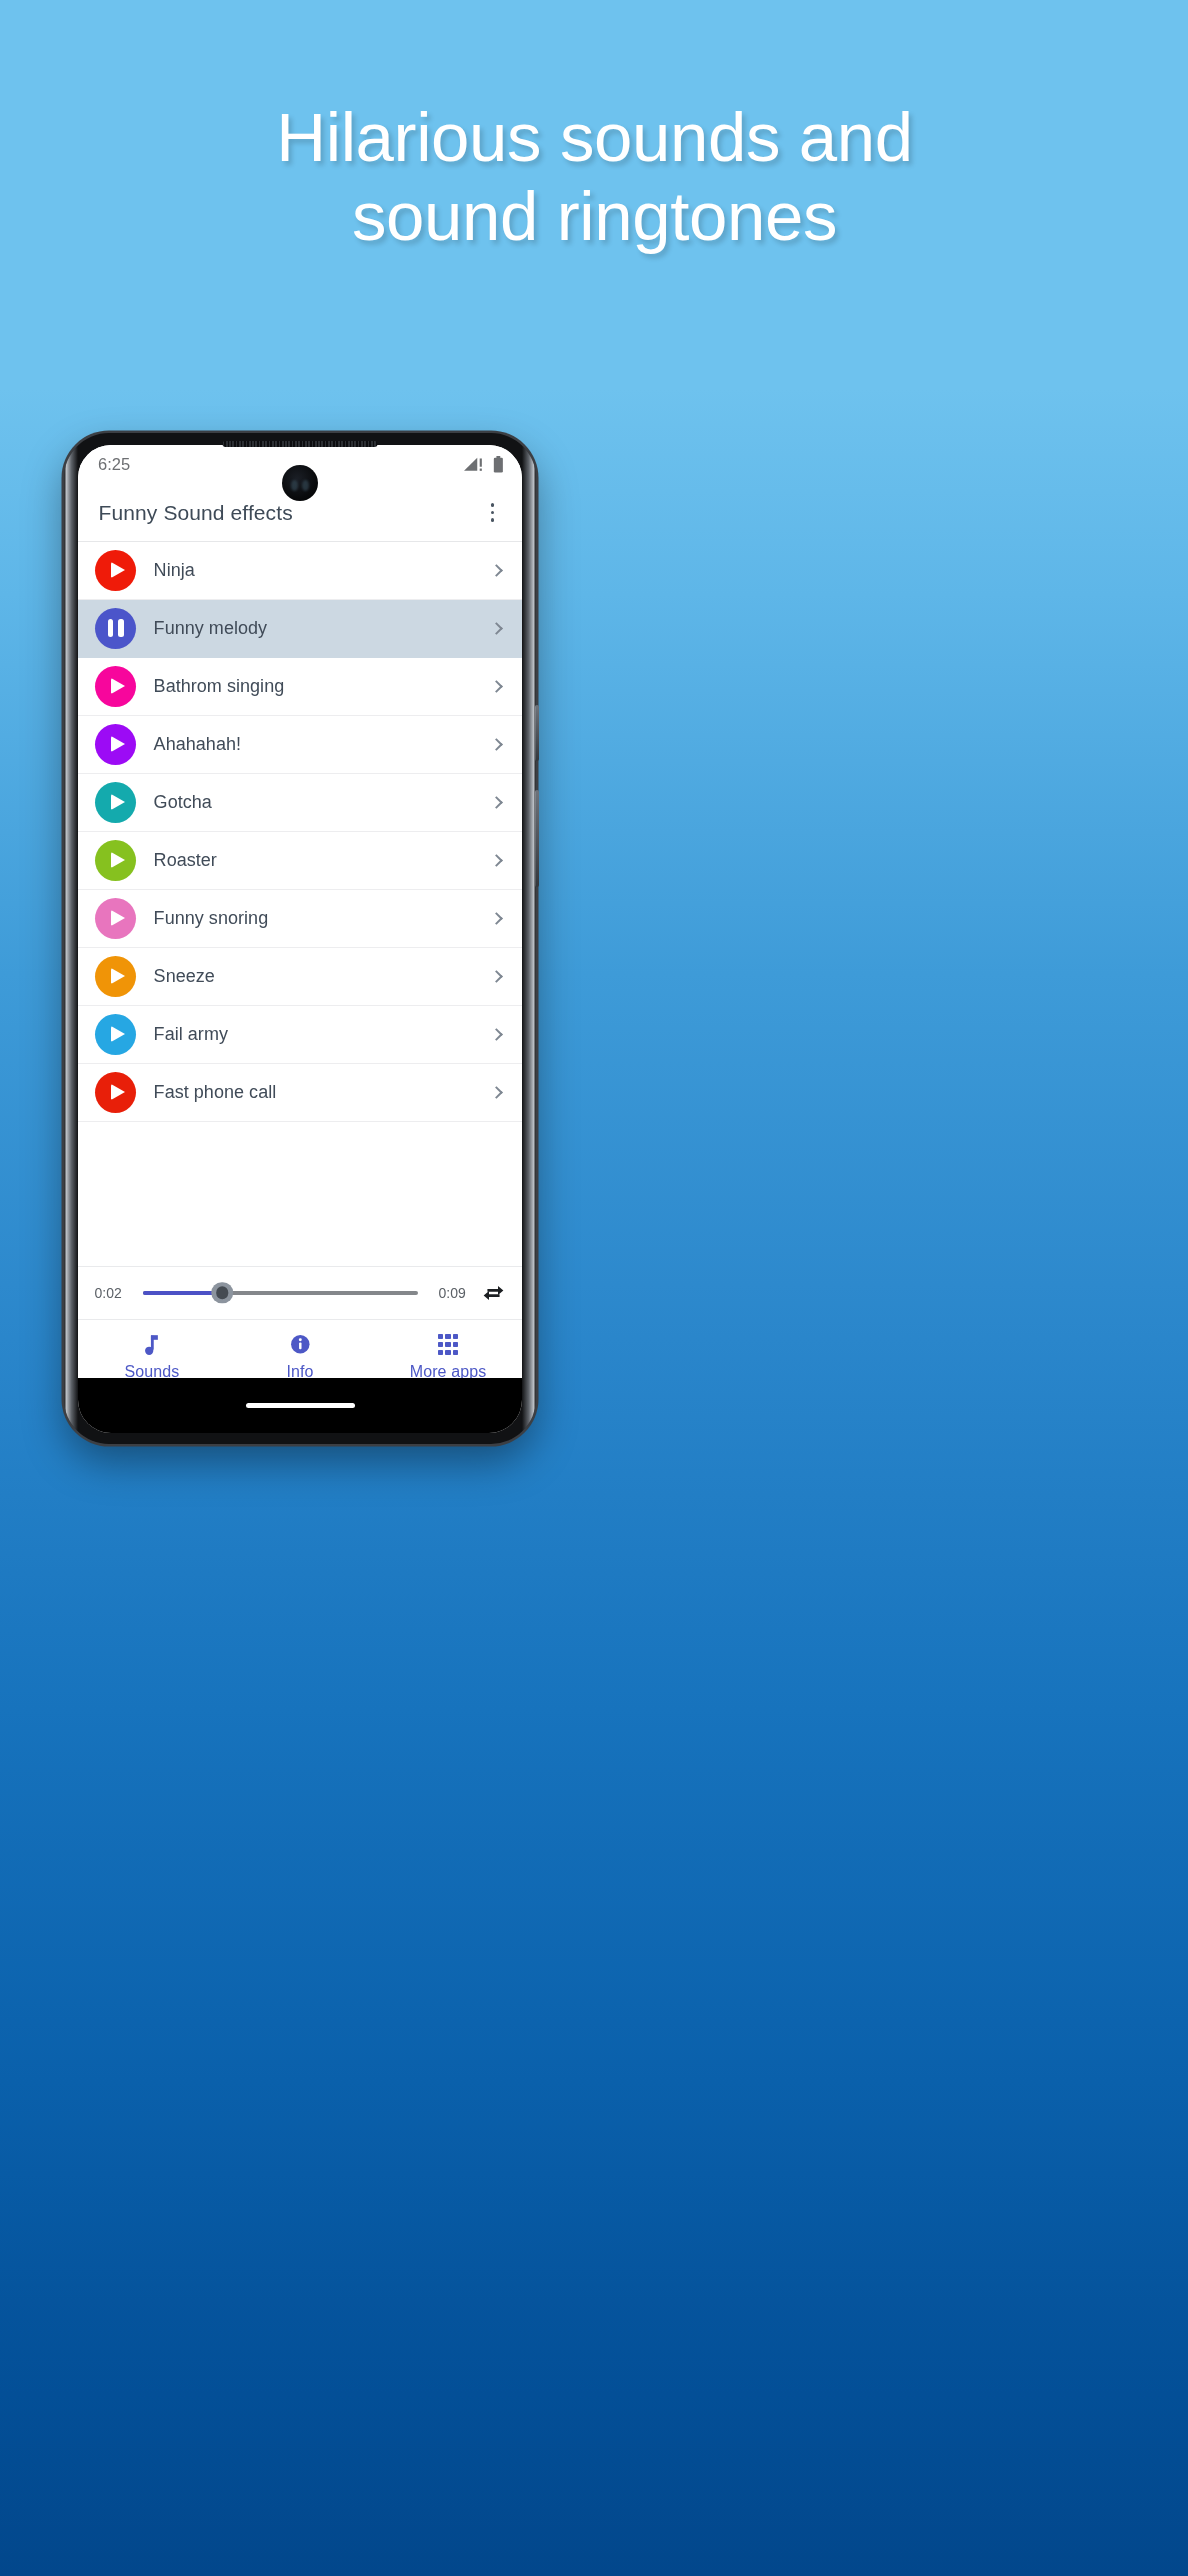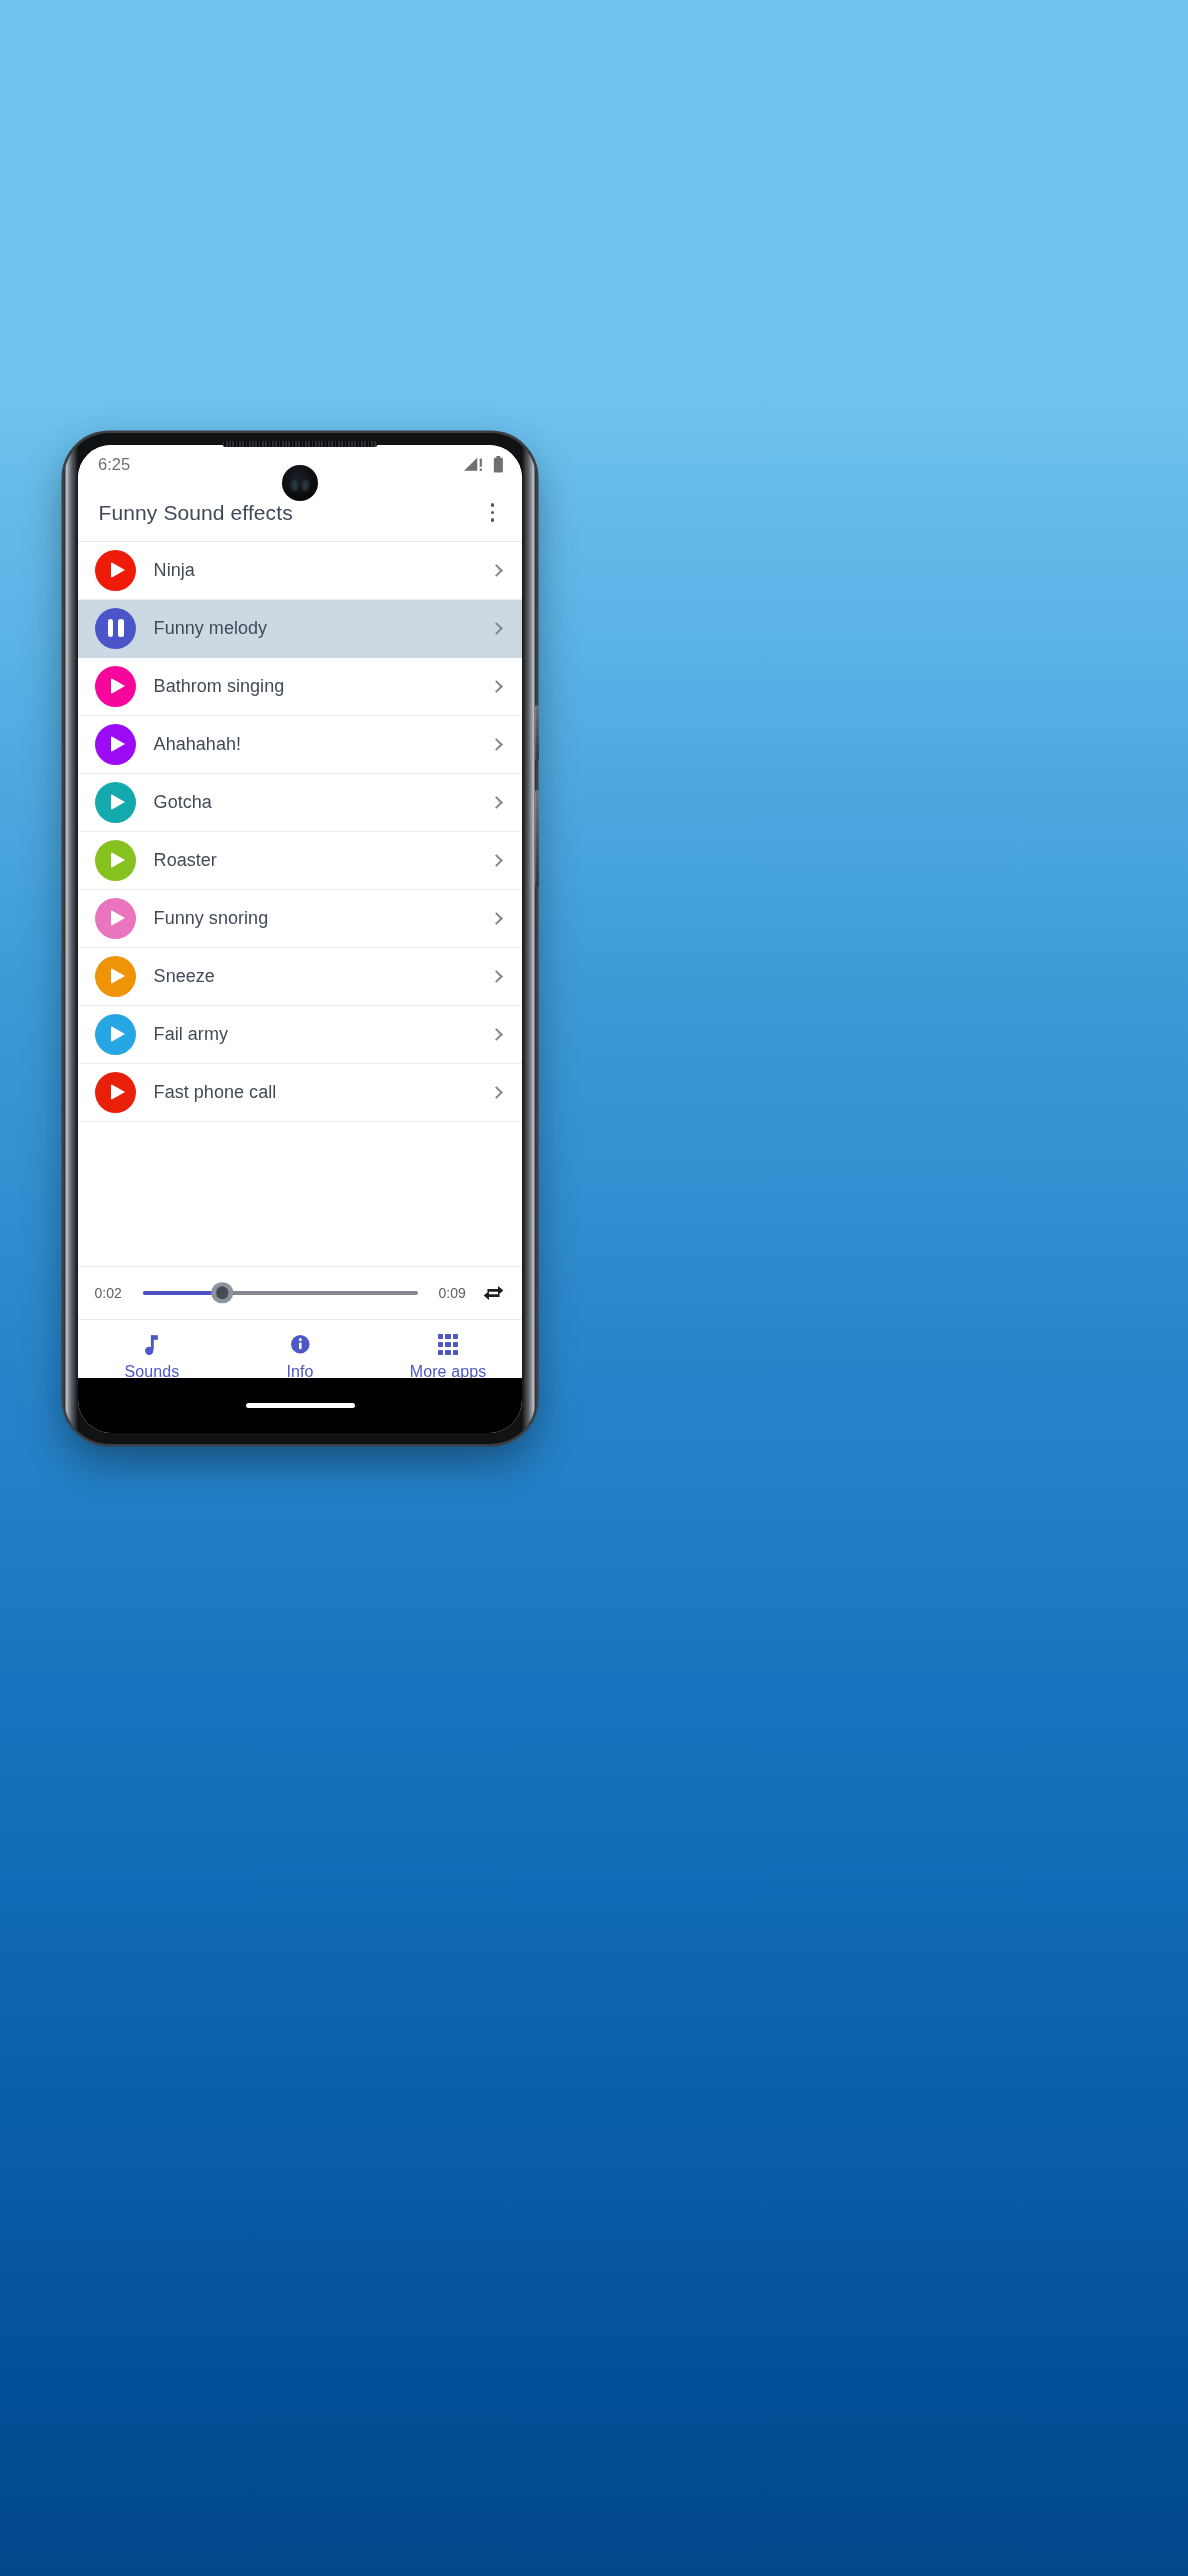--- a/index.html
+++ b/index.html
@@ -320,20 +320,24 @@
     width: 109px; height: 5px;
     border-radius: 3.3px;
     background: #ffffff;
   }
 </style>
 </head>
 <body>
 
 <div class="stage">
 
+  <div class="headline">
+    <span>Hilarious sounds and</span>
+    <span class="l2">sound ringtones</span>
+  </div>
 
   <div class="phone">
     <div class="speaker-grille"></div>
     <div class="btn-power"></div>
     <div class="btn-vol"></div>
 
     <div class="screen">
 
       <div class="camera">
         <span class="lens-a"></span>

